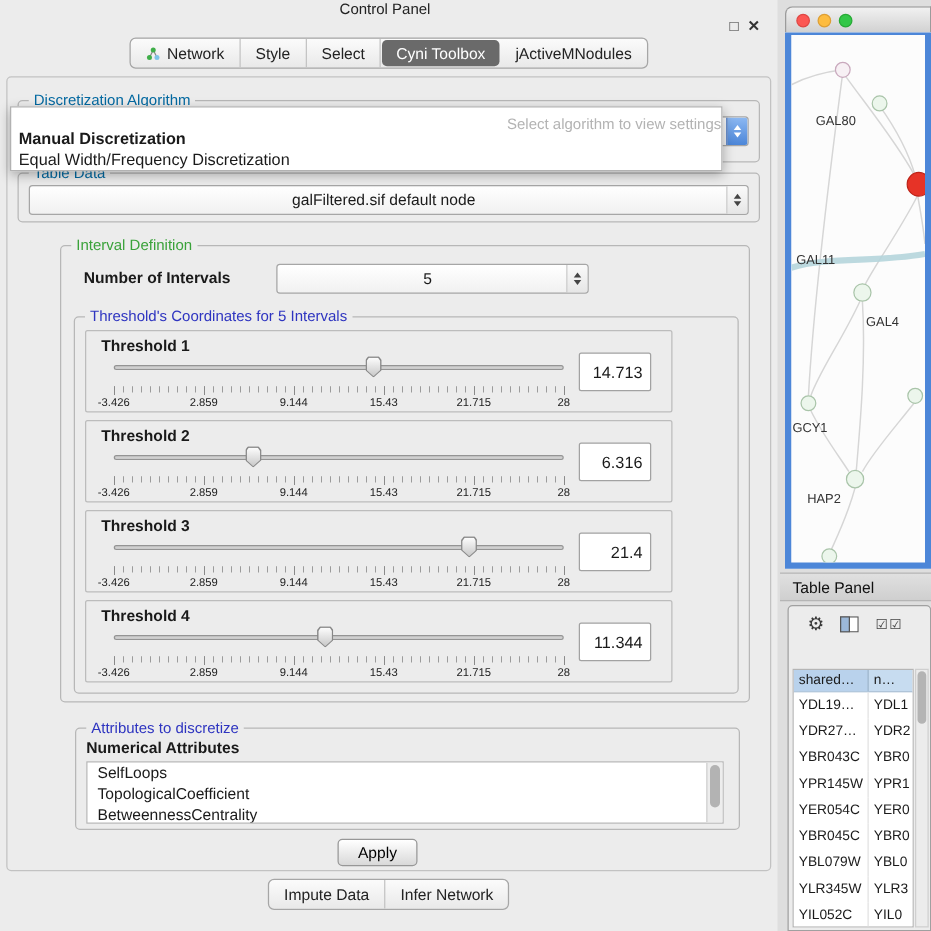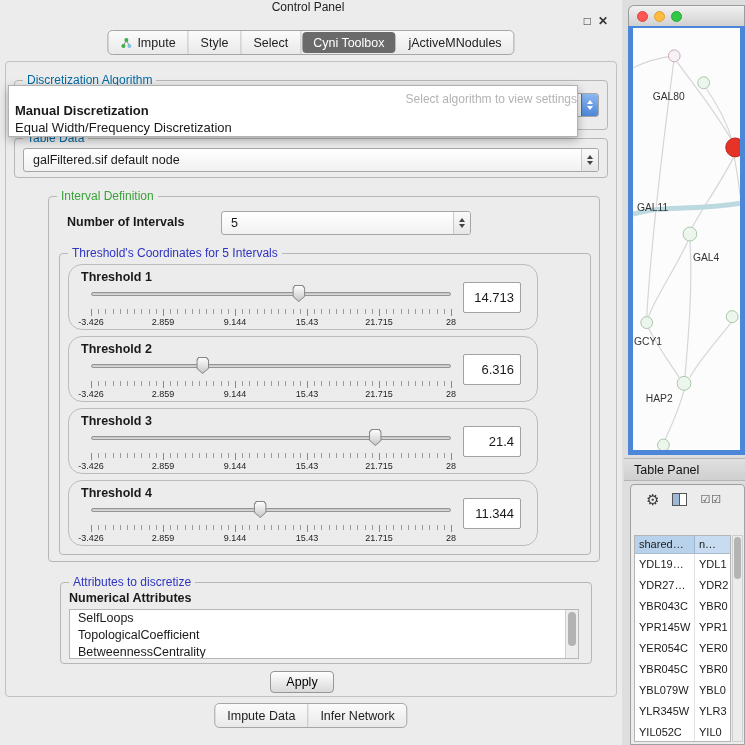--- a/index.html
+++ b/index.html
@@ -20,37 +20,37 @@
 
   .cp-body { position:absolute; left:5px; top:61px; width:612px; height:636px; border:1px solid #c2c2c2; border-radius:4px; }
 
   .groupbox { position:absolute; border:1px solid #b7b7b7; border-radius:4px; }
   .groupbox-label { position:absolute; top:-8px; left:8px; background:#ececec; padding:0 4px; font-size:12px; color:#0369a1; white-space:nowrap; }
   .lbl-green { color:#3aa23a; }
   .lbl-blue { color:#2e34c0; }
 
   .combo { position:absolute; display:flex; align-items:center; background:linear-gradient(#ffffff,#f1f1f1);
            border:1px solid #a6a6a6; border-radius:3px; height:24px; font-size:12.5px; overflow:hidden; }
-  .combo-text { padding-left:9px; flex:1; white-space:nowrap; overflow:hidden; }
+  .combo-text { padding-left:9px; flex:1; white-space:nowrap; overflow:hidden;text-align:center; }
   .stepper { width:17px; align-self:stretch; display:flex; flex-direction:column; align-items:center; justify-content:center; gap:2px; border-left:1px solid #c9c9c9; background:linear-gradient(#fafafa,#e6e6e6); }
   .stepper.blue { background:linear-gradient(#8cb8f2,#4c86d8); border-left:1px solid #3c6fc0; }
   .tri-up { width:0; height:0; border-left:3px solid transparent; border-right:3px solid transparent; border-bottom:4px solid #444; }
   .tri-down { width:0; height:0; border-left:3px solid transparent; border-right:3px solid transparent; border-top:4px solid #444; }
   .stepper.blue .tri-up { border-bottom-color:#fff; }
   .stepper.blue .tri-down { border-top-color:#fff; }
 
   
   .popup { position:absolute; left:8px; top:85px; width:570px; height:52px; background:#fff; border:1px solid #b2b2b2;
            box-shadow:0 3px 9px rgba(0,0,0,.3); z-index:20; }
   .popup-placeholder { text-align:right; color:#b3b3b3; font-size:12px; padding-top:6px; height:16px; }
   .popup-opt { font-size:13px; padding:1px 6px; white-space:nowrap; }
   .popup-opt.bold { font-weight:bold; }
 
   
-  .th-box { position:absolute; left:8px; width:470px; height:66px; border:1px solid #bcbcbc; border-radius:14px; }
+  .th-box { position:absolute; left:8px; width:470px; height:66px; border:1px solid #bcbcbc; border-radius:2px; }
   .th-label { position:absolute; left:12px; top:5px; font-weight:bold; font-size:12.5px; }
   .slider { position:absolute; left:22px; top:20px; width:360px; height:18px; }
   .track { position:absolute; left:0; right:0; top:7px; height:4px; background:linear-gradient(#c3c3c3,#dcdcdc); border:1px solid #949494; border-radius:2px; }
   .thumb { position:absolute; top:0; width:13px; height:17px; transform:translateX(-50%);
            background:#878787; clip-path:polygon(50% 100%, 0% 66%, 0% 18%, 18% 0%, 82% 0%, 100% 18%, 100% 66%); }
   .thumb-inner { position:absolute; inset:1px; background:linear-gradient(#fdfdfd,#c8c8c8);
            clip-path:polygon(50% 100%, 0% 66%, 0% 18%, 18% 0%, 82% 0%, 100% 18%, 100% 66%); }
   .ticks-minor { position:absolute; left:22px; top:44px; width:362px; height:5px;
            background:repeating-linear-gradient(to right,#9b9b9b 0,#9b9b9b 1px,transparent 1px,transparent 7.2px); }
   .ticks-major { position:absolute; left:22px; top:44px; width:362px; height:7px;
@@ -122,21 +122,21 @@
 
     <div class="cp-tabs">
       <div class="tab">
         <svg width="12" height="12" viewBox="0 0 12 12">
           <line x1="6" y1="3" x2="3" y2="9" stroke="#888" stroke-width="1"></line>
           <line x1="6" y1="3" x2="9" y2="9" stroke="#888" stroke-width="1"></line>
           <circle cx="6" cy="3" r="2" fill="#3fae49"></circle>
           <circle cx="3" cy="9" r="2" fill="#3fae49"></circle>
           <circle cx="9" cy="9" r="2" fill="#7fc4e8"></circle>
         </svg>
-        <span>Impute</span>
+        <span>Network</span>
       </div>
       <div class="tab">
           <span>Style</span>
         </div>
       <div class="tab">
           <span>Select</span>
         </div>
       <div class="tab selected">
           <span>Cyni Toolbox</span>
         </div>

